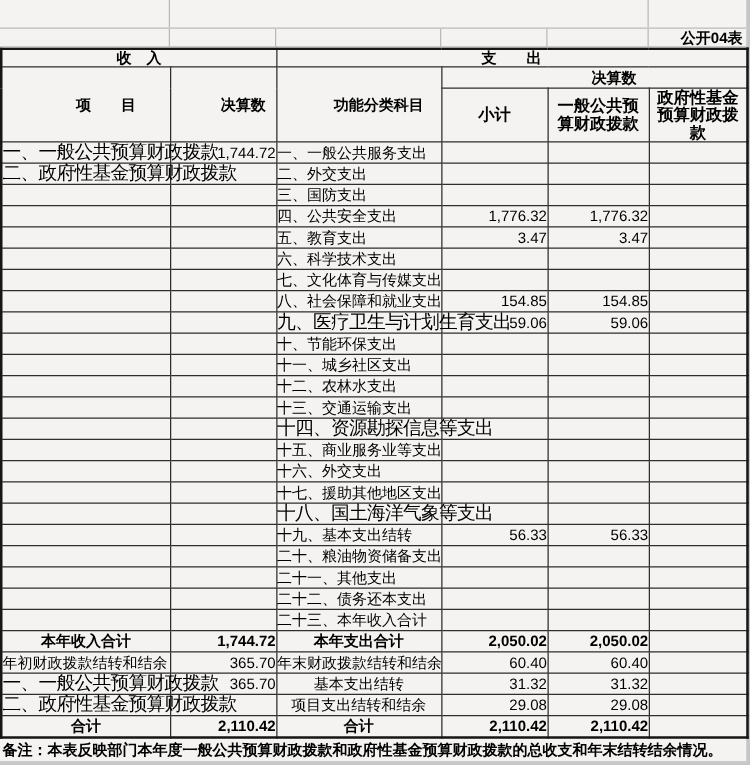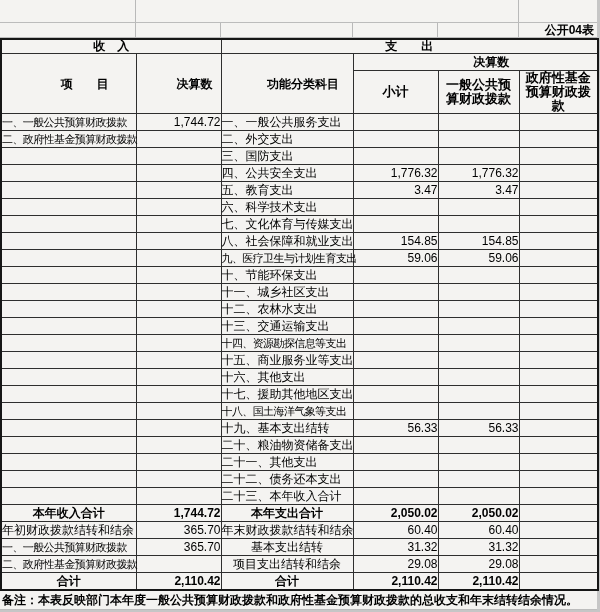--- a/index.html
+++ b/index.html
@@ -37,21 +37,21 @@
   tr.subhead th { height:32px; line-height:14px; white-space:normal; padding:0 2px; font-size:13px; }
   tbody td { height:17px; line-height:16px; font-size:12px; }
   td.lab { text-align:left; padding-left:2px; }
   td.num { text-align:right; }
   td.pad-s { padding-right:3px; }
   td.pad-m { padding-right:10px; }
   td.pad-l { padding-right:13px; }
   tr.total td { font-weight:bold;margin-left:27px; }
   tr.total td.lab { text-align:center; padding-left:0; }
   tr.carry td.lab.ex { text-align:center; padding-left:0; }
-  .tight { font-size:11px; letter-spacing:-0.6px; }
+  .tight { font-size:15px; letter-spacing:-0.6px; }
   .note-row {
     height:19px; line-height:18px; font-size:12px; font-weight:bold;
     padding-left:2px; border-bottom:1px solid #bcbcbc; white-space:nowrap;
   }
 </style>
 </head>
 <body>
 
 <div class="page">
   <div class="sheet">
@@ -214,21 +214,21 @@
             <td class="lab in"></td>
             <td class="num pad-s"></td>
             <td class="lab ex">十五、商业服务业等支出</td>
             <td class="num pad-m"></td>
             <td class="num pad-l"></td>
             <td class="num"></td>
           </tr>
           <tr class="item">
             <td class="lab in"></td>
             <td class="num pad-s"></td>
-            <td class="lab ex">十六、其他支出</td>
+            <td class="lab ex">十六、外交支出</td>
             <td class="num pad-m"></td>
             <td class="num pad-l"></td>
             <td class="num"></td>
           </tr>
           <tr class="item">
             <td class="lab in"></td>
             <td class="num pad-s"></td>
             <td class="lab ex">十七、援助其他地区支出</td>
             <td class="num pad-m"></td>
             <td class="num pad-l"></td>

